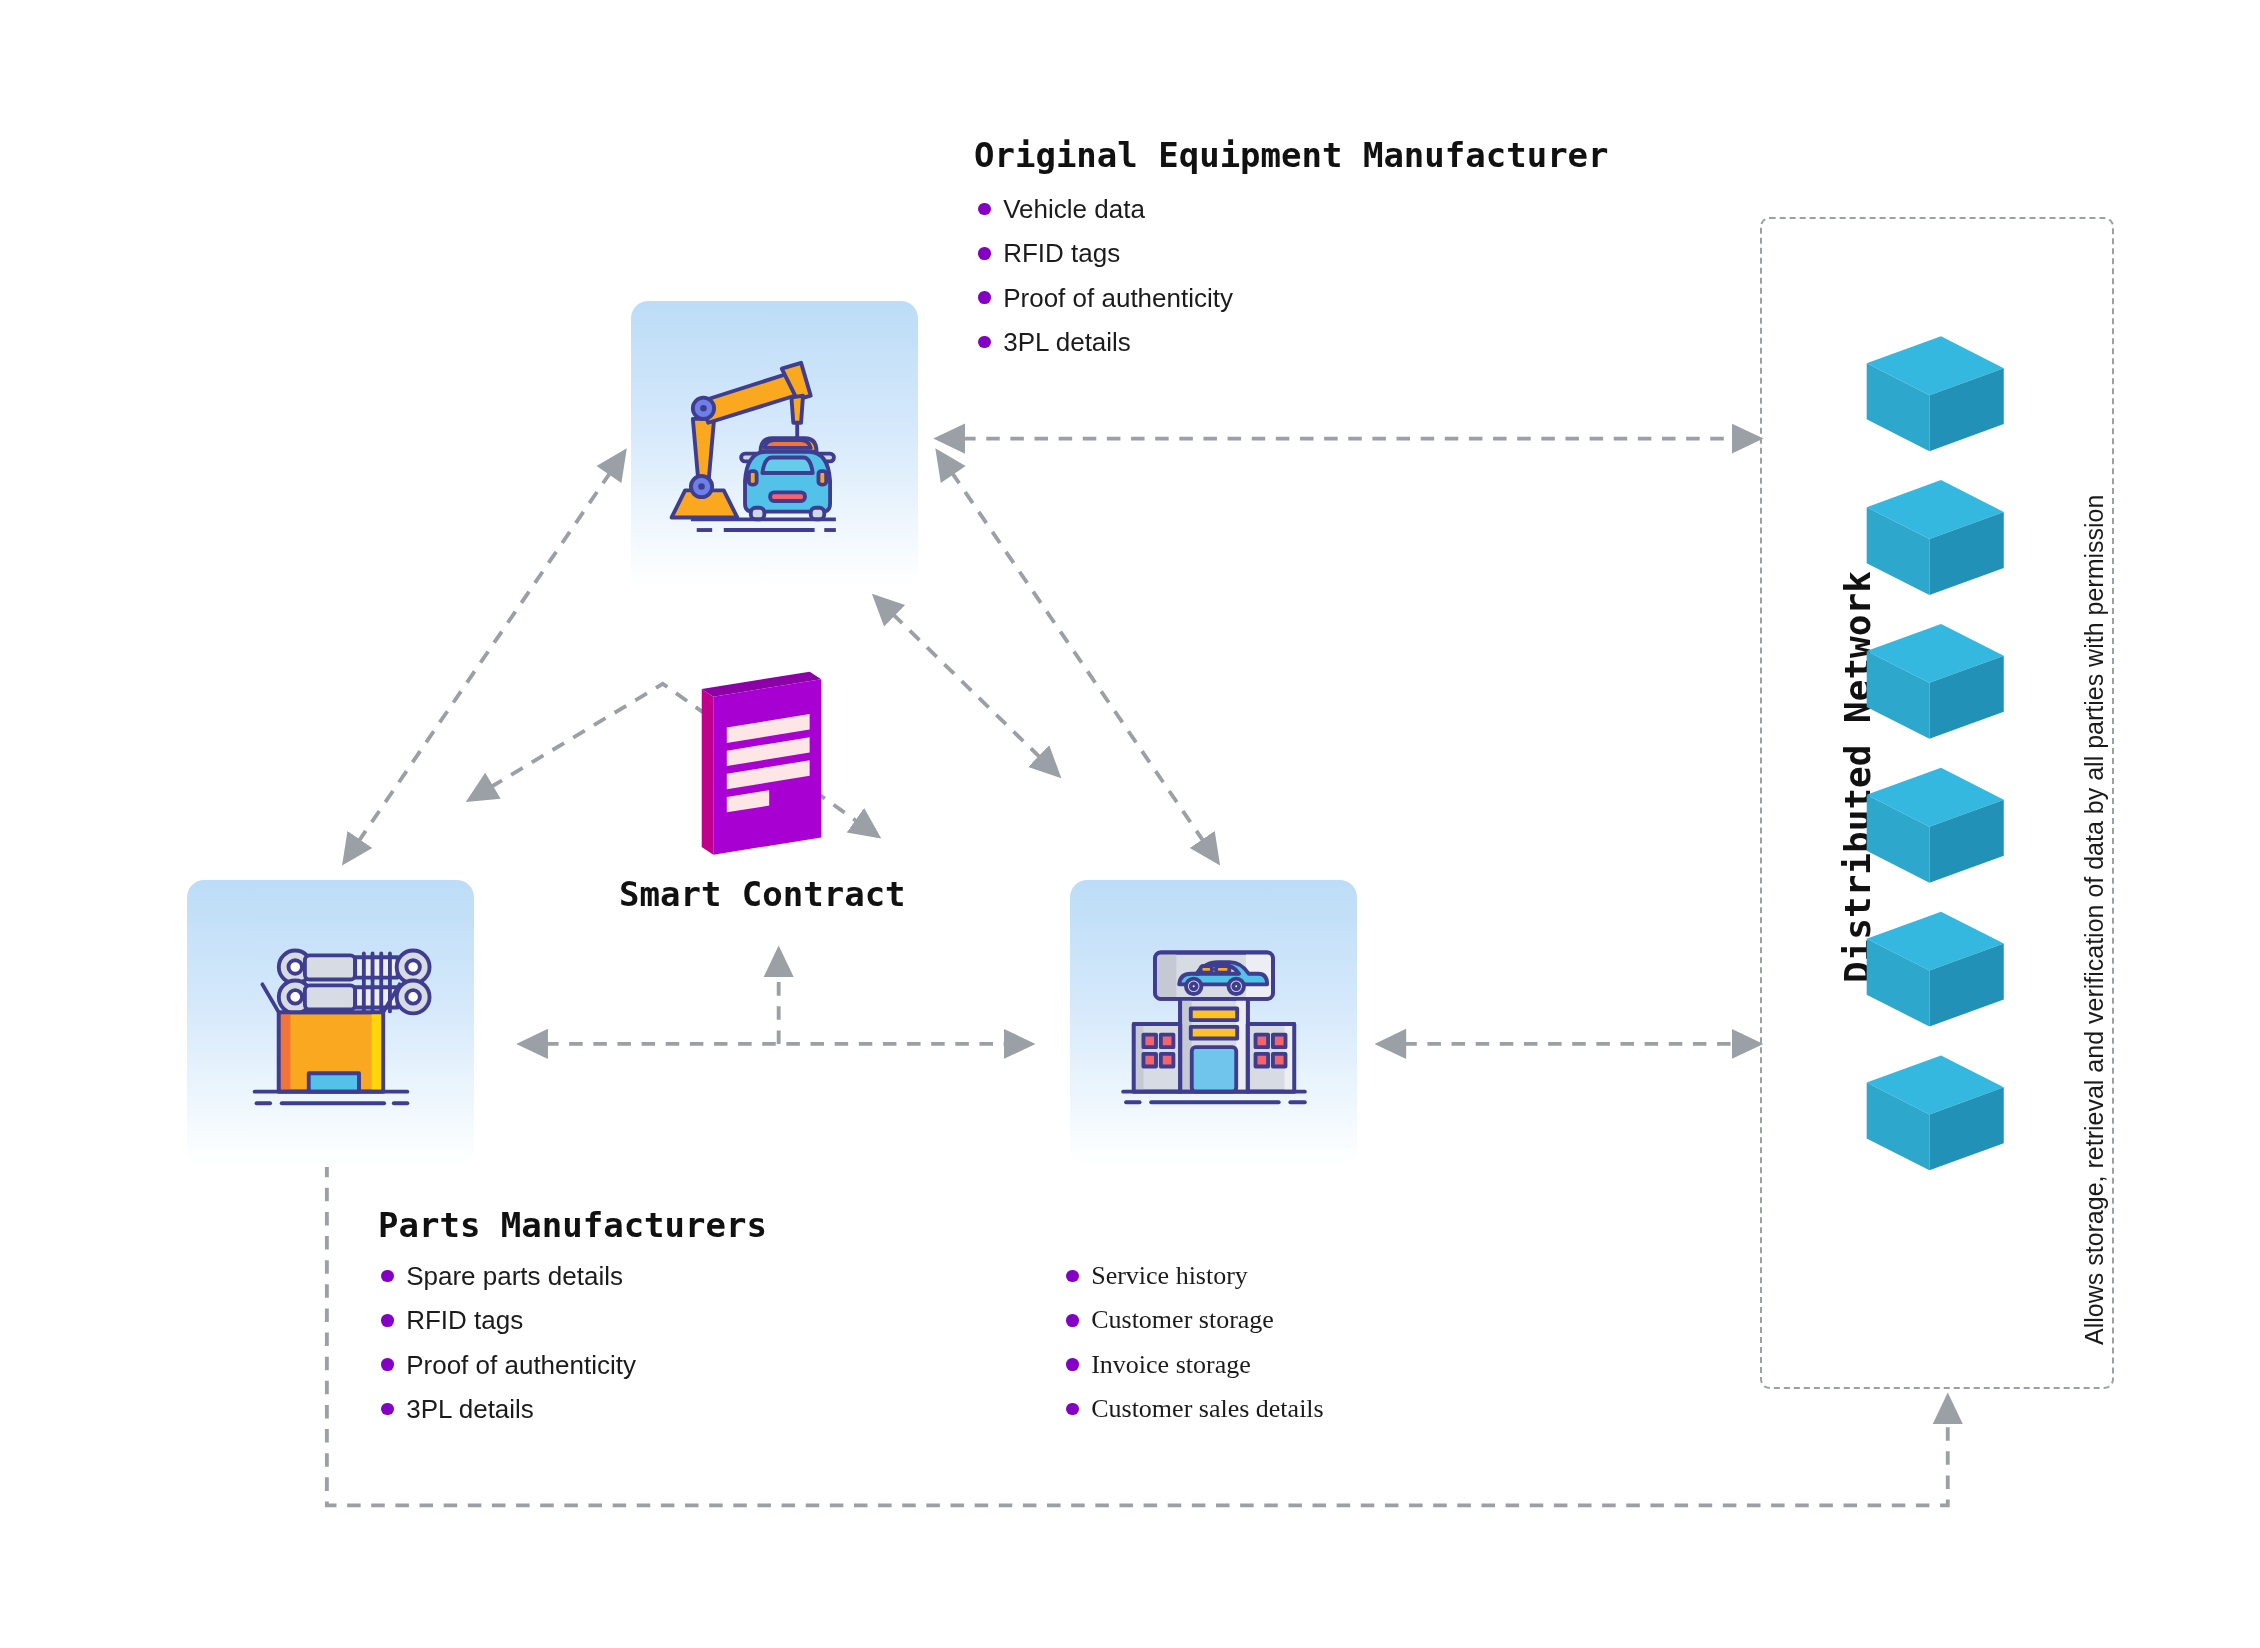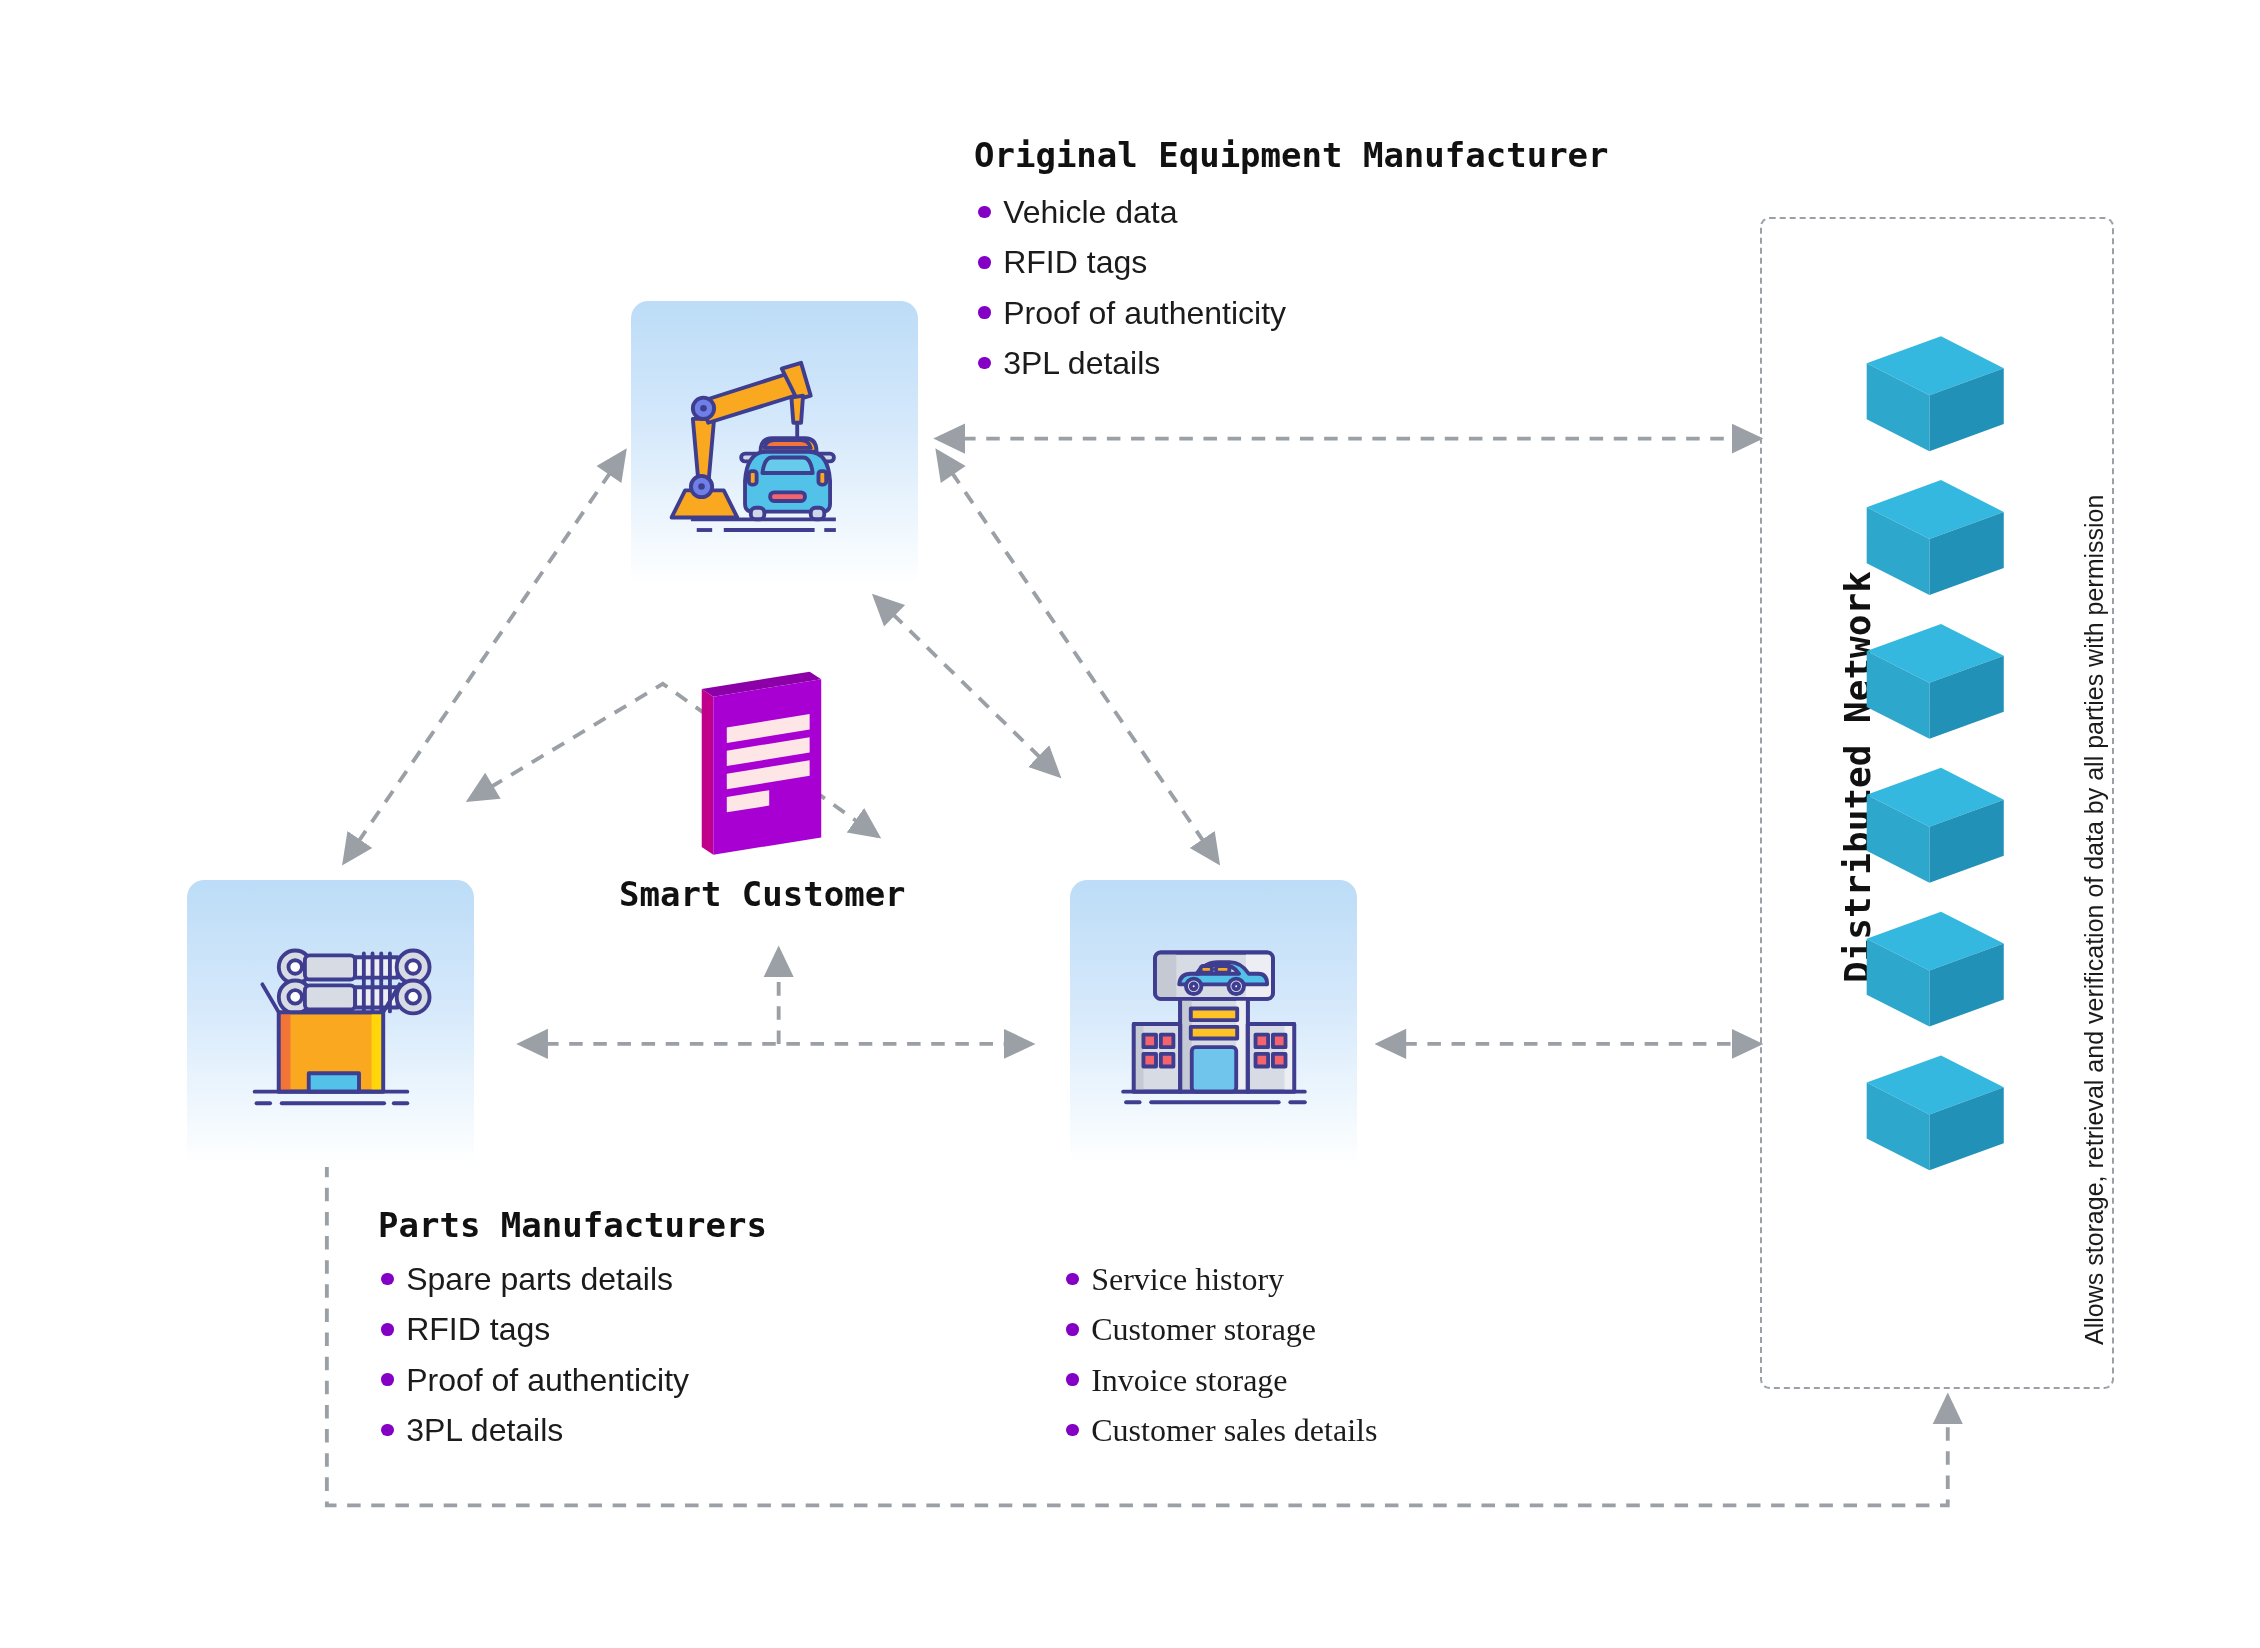--- a/index.html
+++ b/index.html
@@ -11,21 +11,21 @@
 
   
   .card{position:absolute;border-radius:17.4px;
         background:linear-gradient(180deg,#bcdcf7 0%,#d6e9fb 45%,#f4fafe 85%,#ffffff 100%);}
 
   
   .heading{position:absolute;white-space:nowrap;font-size:34px;letter-spacing:0px;}
   .bullets{position:absolute;}
   .bullet{display:flex;align-items:center;margin-bottom:18.3px;}
   .dot{width:12.6px;height:12.6px;border-radius:50%;background:#8400c4;flex:0 0 auto;margin-right:12.6px;}
-  .btext{font-size:32px;color:#1b1b1b;line-height:1;white-space:nowrap;}
+  .btext{font-size:26px;color:#1b1b1b;line-height:1;white-space:nowrap;}
 
   
   .netbox{position:absolute;border:2.9px dashed #9aa0a6;border-radius:9.7px;background:transparent;}
 
   .vlabel{position:absolute;transform-origin:0 0;white-space:nowrap;}
 
   svg.layer{position:absolute;left:0;top:0;width:2260px;height:1648px;pointer-events:none;}
 </style>
 </head>
 <body>
@@ -125,21 +125,21 @@
       <polygon points="10,28 22,36 22,200 10,192" fill="#c0008c"></polygon>
       <polygon points="22,36 134,18 134,182 22,200" fill="#a800d2"></polygon>
       <g fill="#ffe6e6">
         <polygon points="36,68 122,54 122,70 36,84"></polygon>
         <polygon points="36,92 122,78 122,94 36,108"></polygon>
         <polygon points="36,116 122,102 122,118 36,132"></polygon>
         <polygon points="36,140 80,133 80,149 36,156"></polygon>
       </g>
     </svg>
   </div>
-  <div class="heading mono" style="left:603px;top:866px;">Smart Customer</div>
+  <div class="heading mono" style="left:603px;top:866px;">Smart Contract</div>
 
   <div class="card" style="left:171px;top:872px;width:287px;height:287px;">
     <svg viewBox="0 0 297 297" width="287" height="287">
       <g stroke="#3f3d8f" stroke-width="4" stroke-linejoin="round" stroke-linecap="round">
 
         <circle cx="112" cy="90" r="17" fill="#d7dbe3"></circle>
           <circle cx="112" cy="90" r="7" fill="#ffffff"></circle>
         <rect x="122" y="78" width="52" height="25" rx="5" fill="#d7dbe3"></rect>
         <rect x="174" y="80" width="44" height="21" fill="#eceef3"></rect>
         <line x1="183" y1="76" x2="183" y2="105"></line>

